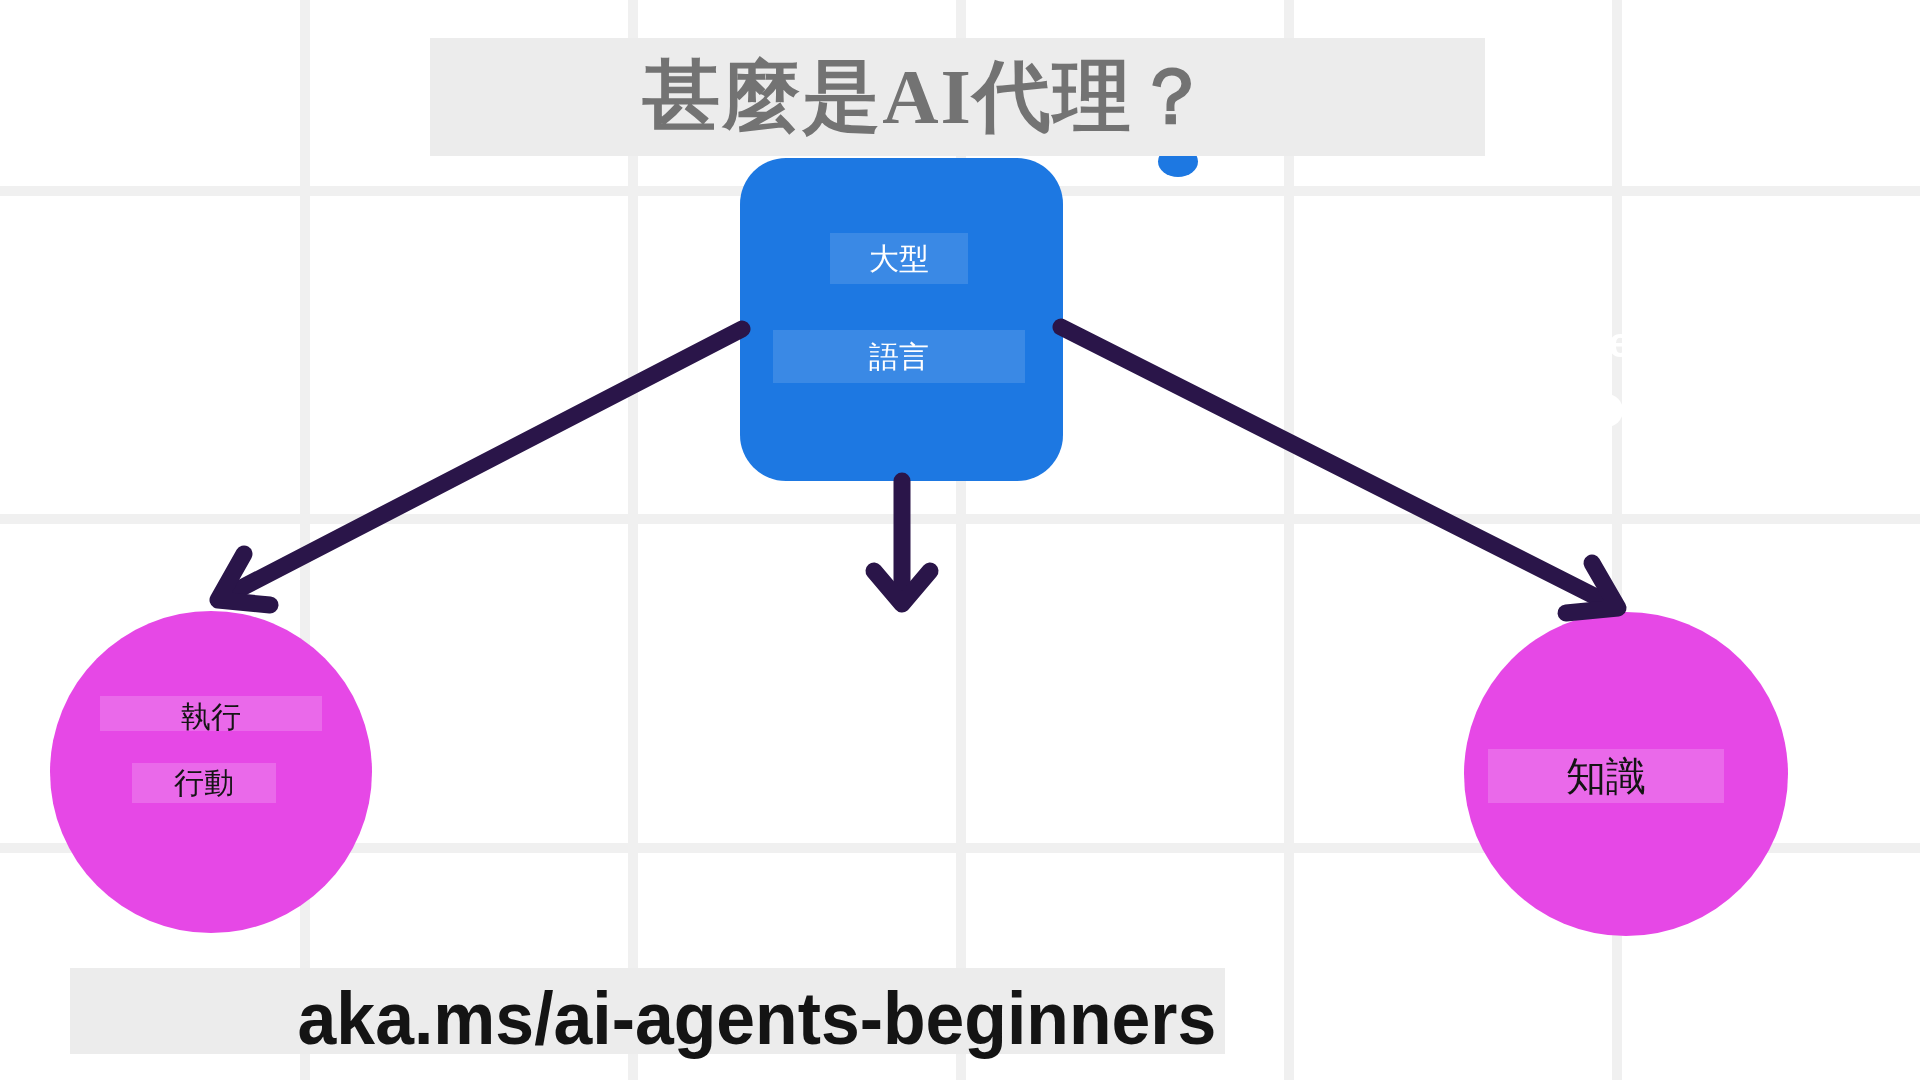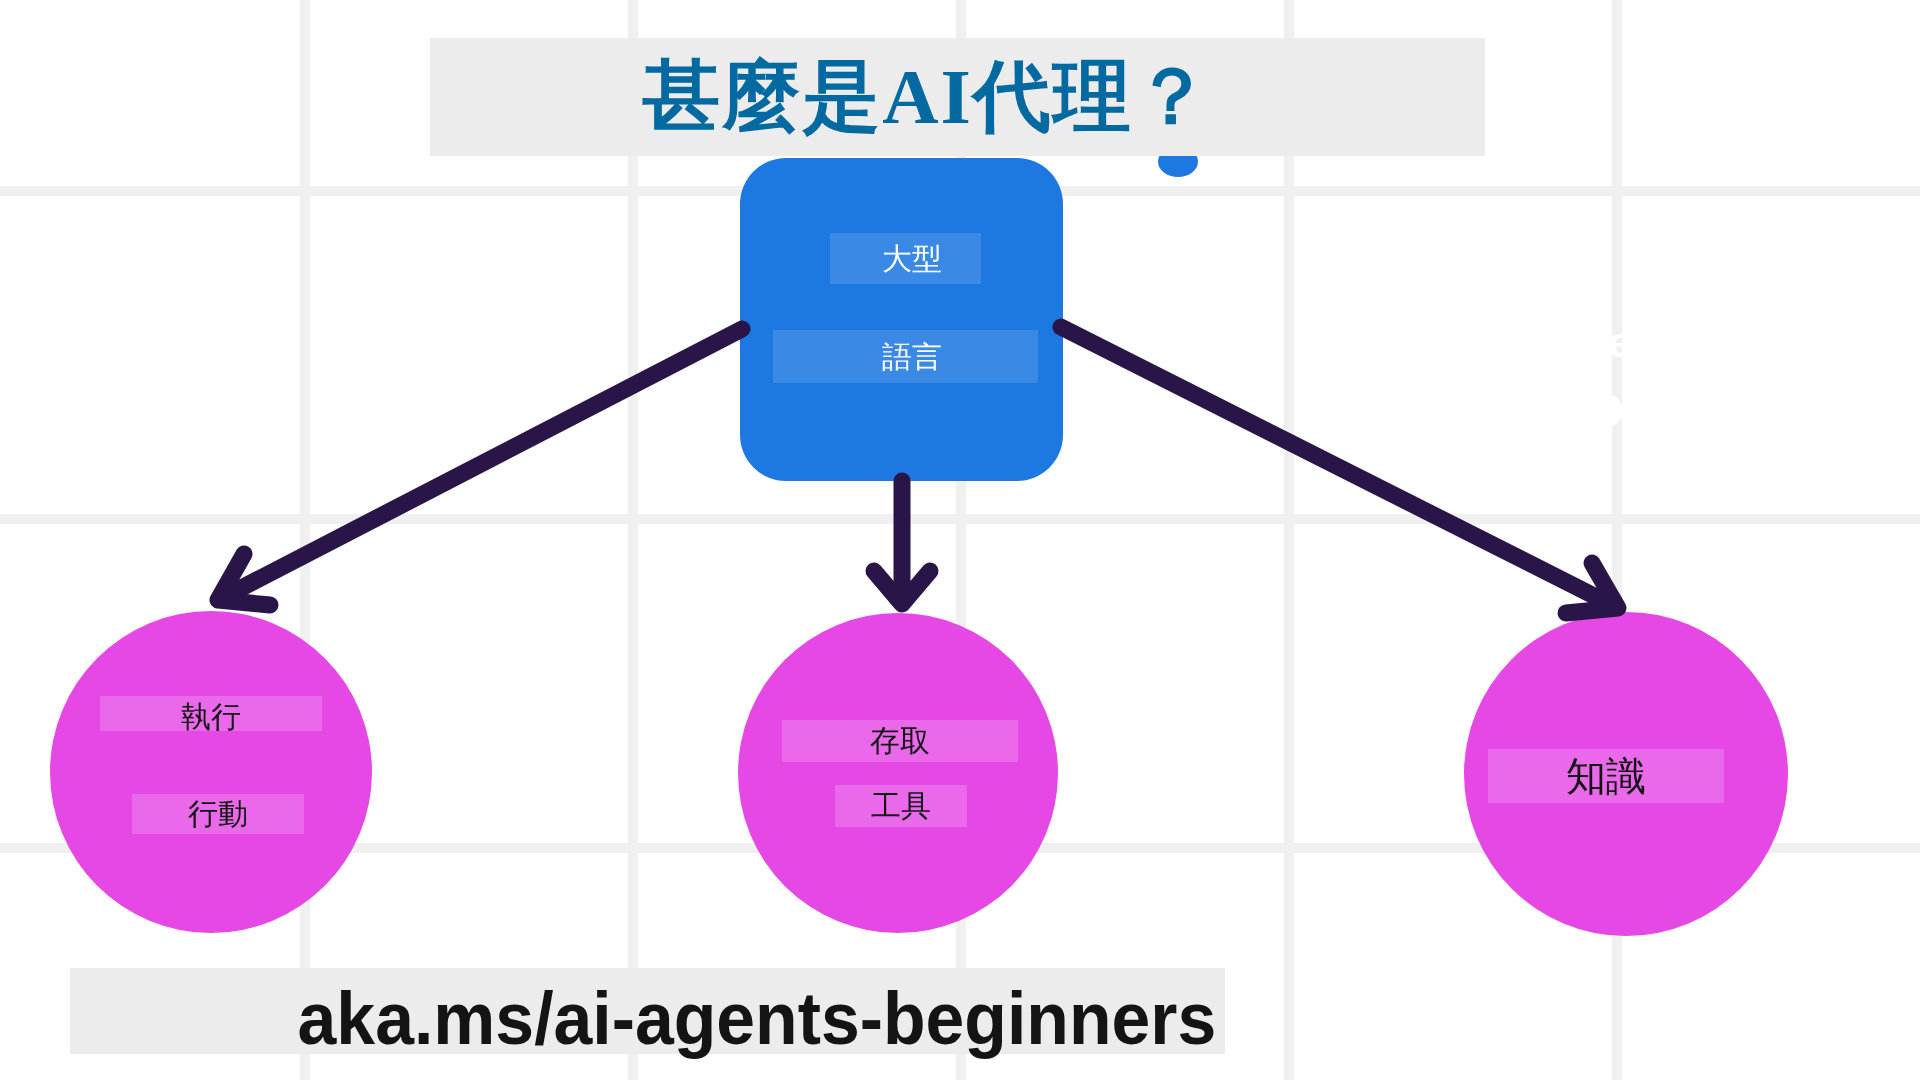--- a/index.html
+++ b/index.html
@@ -13,38 +13,38 @@
   .stray-e{position:absolute;left:1598px;top:318px;width:44px;height:50px;line-height:50px;
            text-align:center;color:#ffffff;font-size:42px;font-weight:700;z-index:1;}
   .white-dot{position:absolute;left:1590px;top:394px;width:33px;height:33px;border-radius:50%;
            background:#ffffff;z-index:1;}
   .blue-dot{position:absolute;left:1158px;top:146px;width:40px;height:31px;border-radius:50%;
            background:#1d78e2;z-index:1;}
   
   .title-band{position:absolute;left:430px;top:38px;width:1055px;height:118px;background:#ececec;z-index:2;}
   .title-text{position:absolute;left:400px;top:38px;width:1055px;height:118px;line-height:118px;
            text-align:center;font-family:"Liberation Serif", serif;font-weight:700;font-size:78px;
-           color:#0369a1;letter-spacing:2px;z-index:3;}
+           color:#737373;letter-spacing:2px;z-index:3;}
   
   .llm-box{position:absolute;left:740px;top:158px;width:323px;height:323px;border-radius:46px;
            background:#1d78e2;z-index:3;}
   .llm-band{position:absolute;background:rgba(255,255,255,0.13);text-align:center;color:#ffffff;
-           font-size:30px;font-weight:500;padding-left:13px;}
+           font-size:30px;font-weight:500;}
   .llm-b1{left:90px;top:75px;width:138px;height:51px;line-height:51px;}
   .llm-b2{left:33px;top:140px;width:252px;height:53px;line-height:53px;margin-top:32px;}
   .llm-b3{left:76px;top:201px;width:160px;height:54px;line-height:54px;}
   
   .node{position:absolute;border-radius:50%;background:#e648e6;z-index:3;}
   .node-left{left:50px;top:611px;width:322px;height:322px;}
   .node-mid{left:738px;top:613px;width:320px;height:320px;}
   .node-right{left:1464px;top:612px;width:324px;height:324px;}
   .node-band{position:absolute;background:rgba(255,255,255,0.18);text-align:center;color:#141414;
            font-size:30px;font-weight:400;}
   .nl-b1{left:50px;top:85px;width:222px;height:35px;line-height:42px;}
-  .nl-b2{left:82px;top:152px;width:172px;height:40px;line-height:40px;margin-top:31px;}
+  .nl-b2{left:82px;top:152px;width:144px;height:40px;line-height:40px;}
   .nm-b1{left:44px;top:107px;width:236px;height:42px;line-height:42px;}
   .nm-b2{left:97px;top:172px;width:132px;height:42px;line-height:42px;}
   .nr-b1{left:24px;top:137px;width:236px;height:54px;line-height:54px;font-size:40px;}
   
   .arrow-layer{position:absolute;left:0;top:0;width:1920px;height:1080px;z-index:4;pointer-events:none;}
   
   .footer-band{position:absolute;left:70px;top:968px;width:1155px;height:86px;background:#ececec;z-index:3;}
   .footer-text{position:absolute;left:96px;top:968px;width:1155px;height:100px;line-height:100px;
            text-align:right;font-size:75px;font-weight:600;color:#141414;z-index:4;white-space:nowrap;}
   .footer-text span{display:inline-block;transform:scaleX(0.93);transform-origin:center;}
@@ -73,24 +73,20 @@
 
   <div class="llm-box">
     <div class="llm-band llm-b1">大型</div>
     <div class="llm-band llm-b2">語言</div>
   </div>
 
   <div class="node node-left">
     <div class="node-band nl-b1">執行</div>
     <div class="node-band nl-b2">行動</div>
   </div>
-  <div class="node node-mid">
-    <div class="node-band nm-b1">存取</div>
-    <div class="node-band nm-b2">工具</div>
-  </div>
   <div class="node node-right">
     <div class="node-band nr-b1">知識</div>
   </div>
 
   <svg class="arrow-layer" viewBox="0 0 1920 1080">
     <g fill="none" stroke-width="17" stroke-linecap="round" stroke-linejoin="round" stroke="#2a1549">
       <g>
         <line x1="742" y1="329" x2="222" y2="598"></line>
         <polyline points="244,554 218,600 270,605"></polyline>
       </g>

